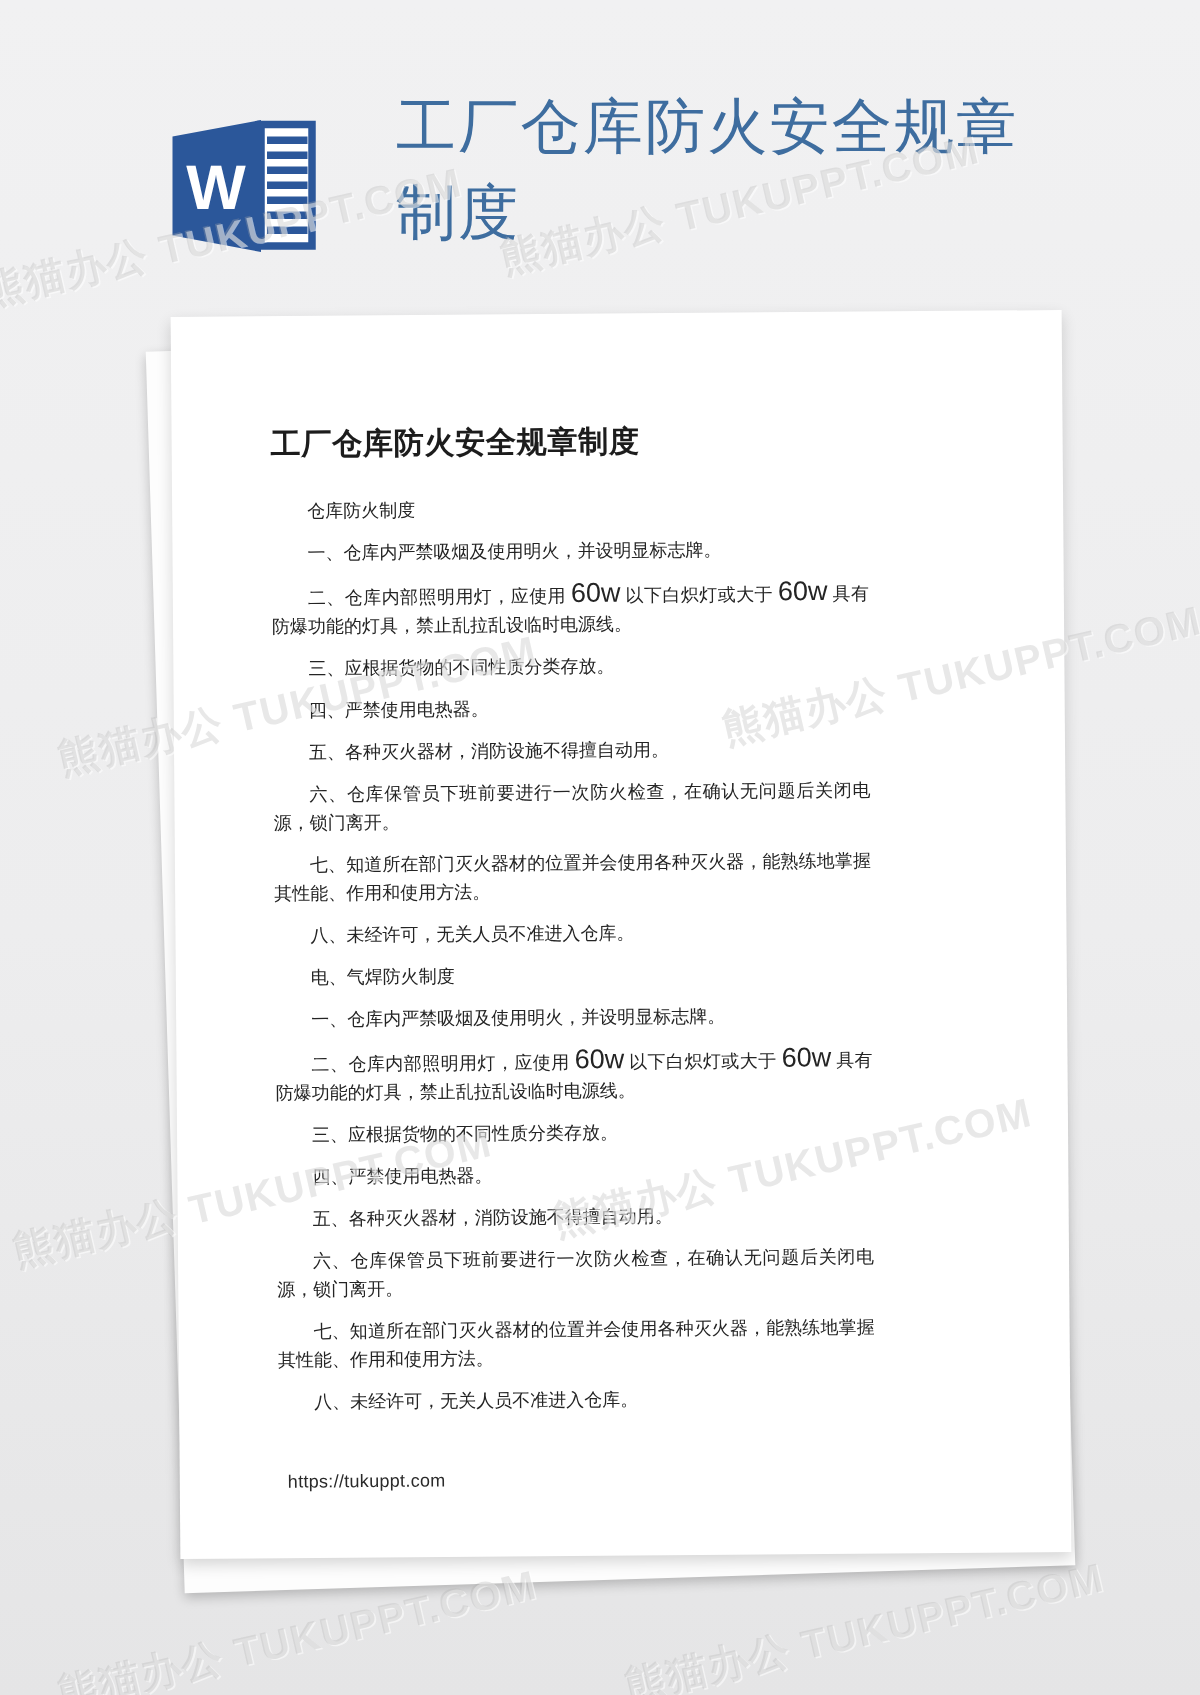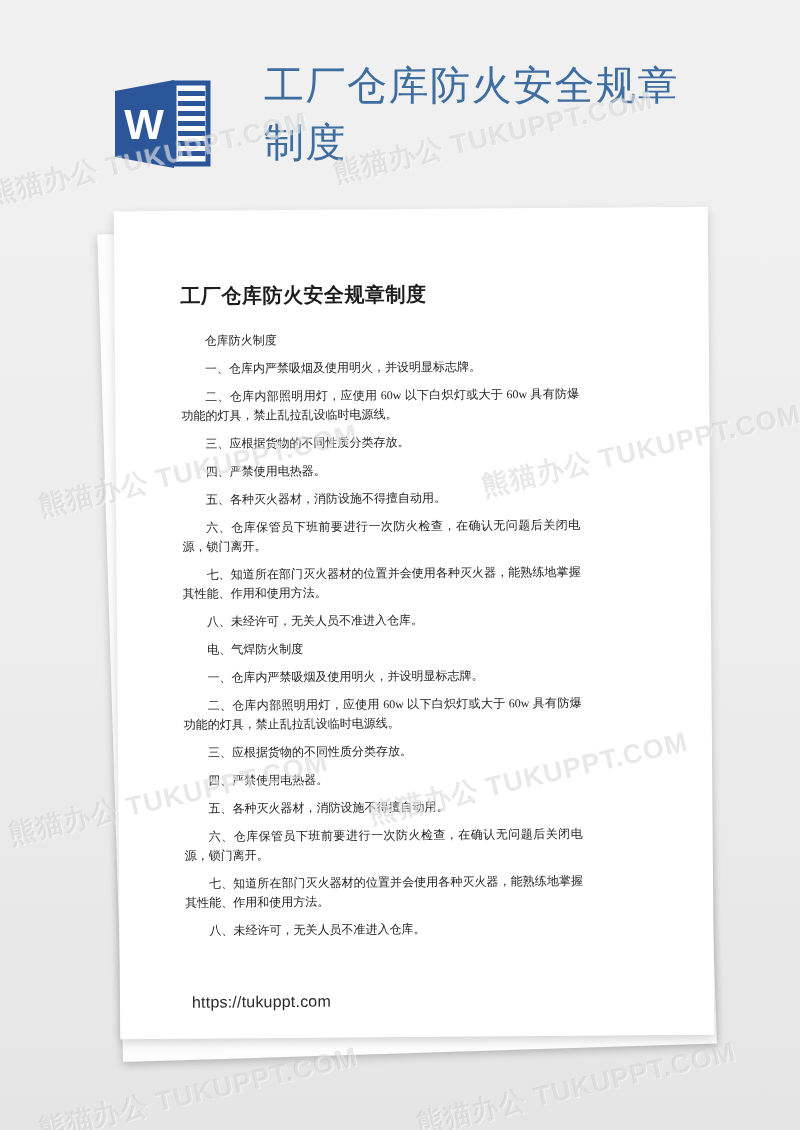--- a/index.html
+++ b/index.html
@@ -32,26 +32,25 @@
     font-family:"Liberation Serif","DejaVu Serif",serif;
     font-size:20px;font-weight:600;letter-spacing:.5px;color:#1c1c1c;
     margin:0 0 22px 0;
   }
   .doc-body{width:398px;}
   .doc-body p{
     font-family:"Liberation Serif","DejaVu Serif",serif;
     font-size:12px;line-height:19px;margin:0 0 9px 0;
     color:#242424;text-align:justify;text-indent:2em;
   }
-  .doc-body p .latin{font-family:Liberation Serif, serif;font-size:12px;}
+  .doc-body p .latin{font-family:Liberation Sans, sans-serif;font-size:18px;}
   .doc-footer{
     position:absolute;left:72px;top:770px;
-    font-size:16px;color:#2a2a2a;letter-spacing:.2px;
+    font-size:12px;color:#2a2a2a;letter-spacing:.2px;
     font-family:"Liberation Sans",sans-serif;
-    margin-top:13px;
   }
   
   .wm{
     position:absolute;white-space:nowrap;z-index:30;pointer-events:none;
     font-family:"Liberation Sans",sans-serif;font-weight:bold;
     font-size:27px;letter-spacing:1px;
     color:rgba(172,172,172,.28);
     text-shadow:1px 1px 0 rgba(255,255,255,.55);
     transform:rotate(-13deg);
   }

